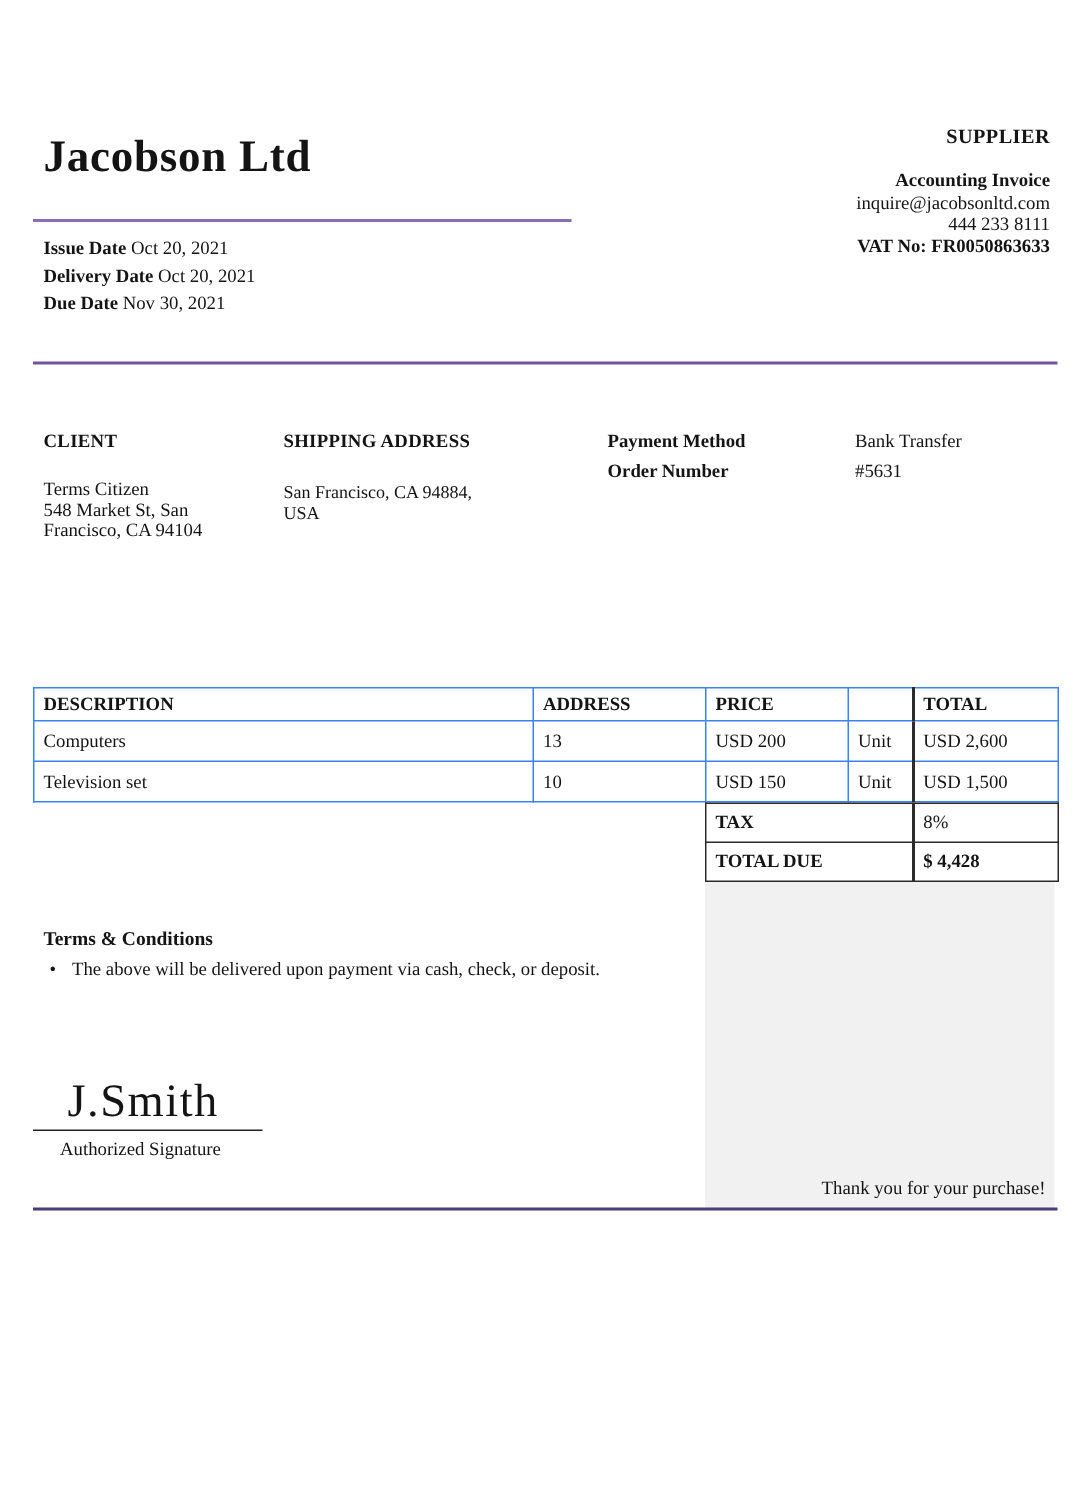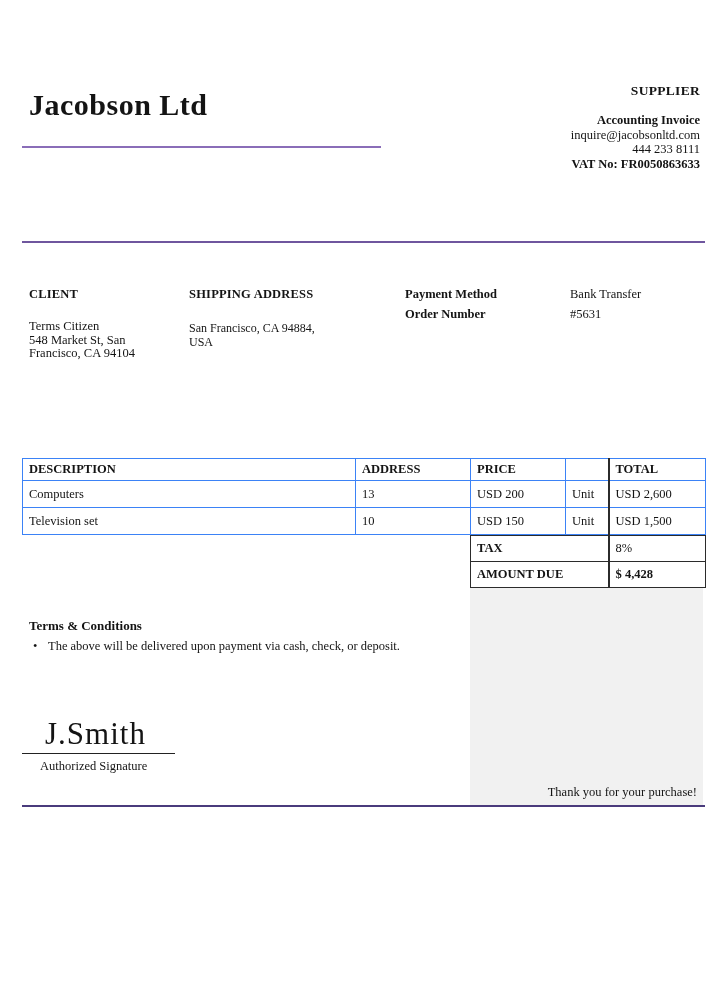--- a/index.html
+++ b/index.html
@@ -106,20 +106,25 @@
   <div class="abs rule-1"></div>
 
   <div class="abs supplier-label">SUPPLIER</div>
   <div class="abs supplier-block">
     <div class="doc-title">Accounting Invoice</div>
     <div>inquire@jacobsonltd.com</div>
     <div>444 233 8111</div>
     <div class="vat">VAT No: FR0050863633</div>
   </div>
 
+  <div class="abs dates-block">
+    <div><b>Issue Date</b><span> Oct 20, 2021</span></div>
+    <div><b>Delivery Date</b><span> Oct 20, 2021</span></div>
+    <div><b>Due Date</b><span> Nov 30, 2021</span></div>
+  </div>
   <div class="abs rule-2"></div>
 
   <div class="abs section-label client-label">CLIENT</div>
   <div class="abs section-label shipping-label">SHIPPING ADDRESS</div>
   <div class="abs client-address">
     <div>Terms Citizen</div>
     <div>548 Market St, San</div>
     <div>Francisco, CA 94104</div>
   </div>
   <div class="abs shipping-address">
@@ -168,21 +173,21 @@
     <colgroup>
         <col style="width:138px">
         <col style="width:97px">
       </colgroup>
     <tbody>
         <tr>
       <td class="lbl">TAX</td>
       <td class="val-b">8%</td>
     </tr>
     <tr>
-      <td class="lbl">AMOUNT DUE</td>
+      <td class="lbl">TOTAL DUE</td>
       <td class="val-b amount-due-val">$ 4,428</td>
     </tr>
   </tbody>
     </table>
 
   <div class="abs gray-panel">
     <div class="thanks">Thank you for your purchase!</div>
   </div>
 
   <div class="abs terms-heading">Terms &amp; Conditions</div>

